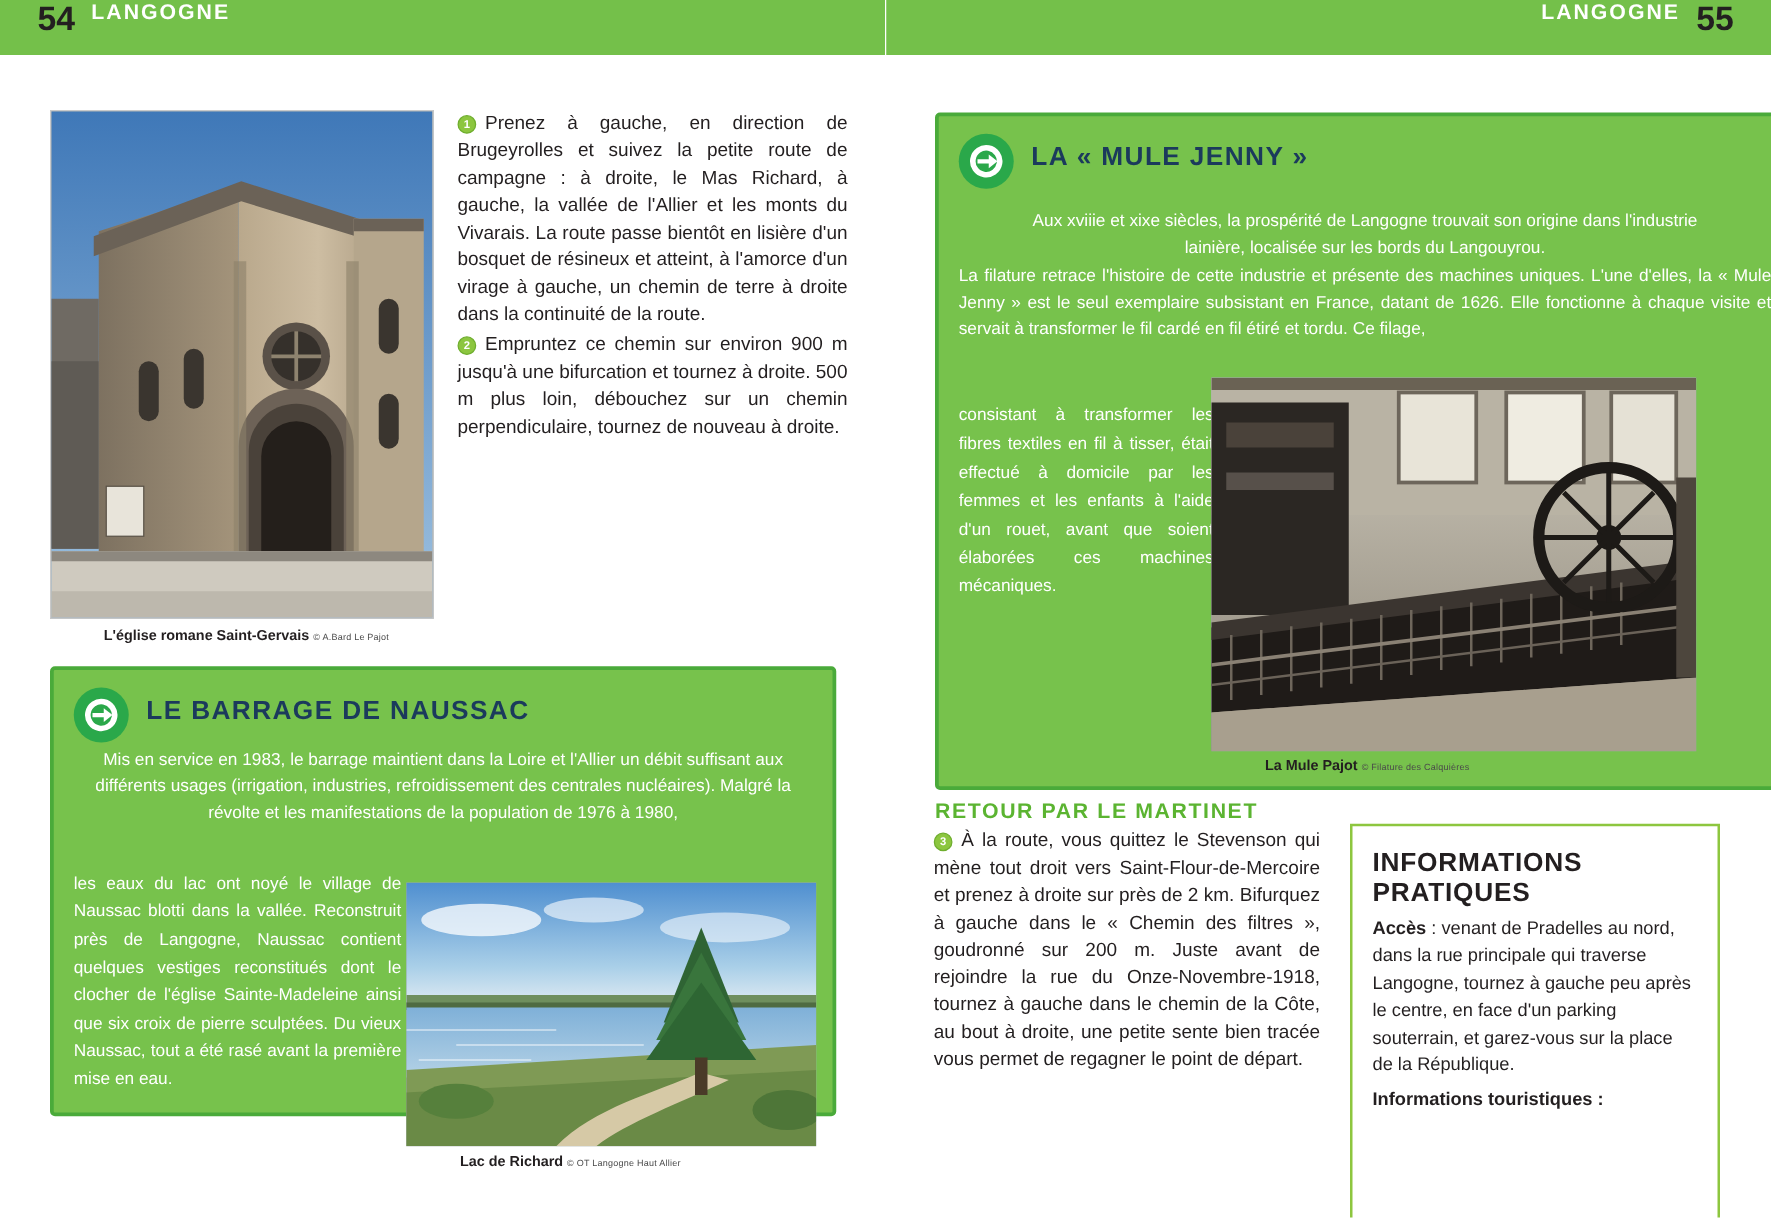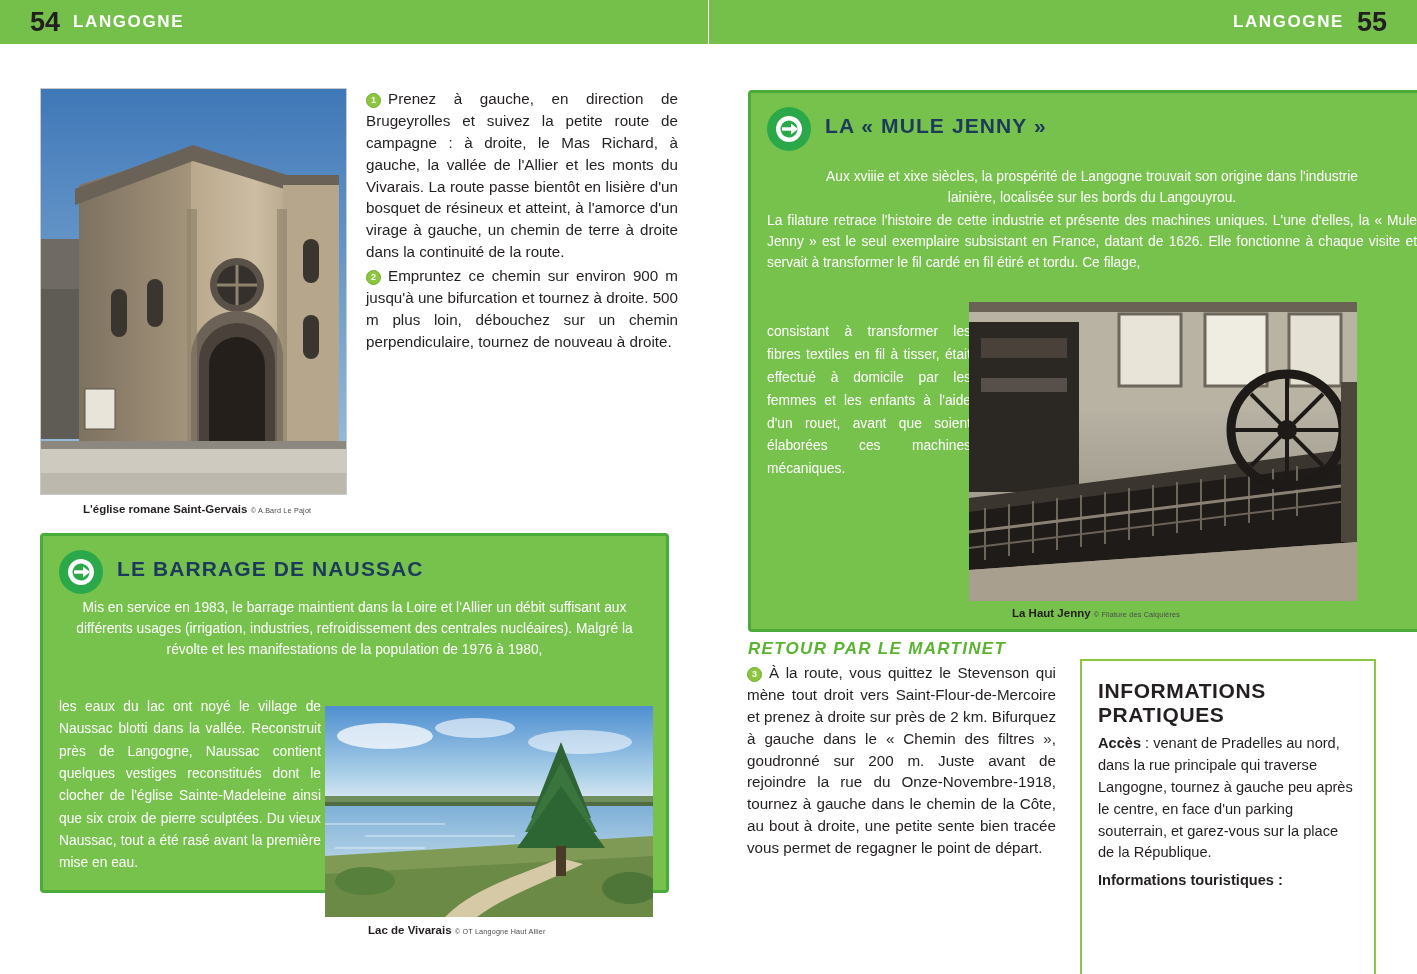--- a/index.html
+++ b/index.html
@@ -6,21 +6,21 @@
   body{
     width:1417px;height:974px;position:relative;overflow:hidden;
     font-family:"Liberation Sans", sans-serif;
     color:#231f20;
   }
 
   
   .hdr{position:absolute;top:0;height:44px;background:#74c04a;}
   .hdr-left{left:0;width:708px;}
   .hdr-right{left:709px;width:708px;}
-  .hdr-inner{height:44px;display:flex;align-items:center;gap:13px;}
+  .hdr-inner{height:44px;display:flex;align-items:flex-start;gap:13px;}
   .hdr-left .hdr-inner{padding-left:30px;}
   .hdr-right .hdr-inner{justify-content:flex-end;padding-right:30px;}
   .folio{
     font-size:27px;font-weight:bold;letter-spacing:0px;
     color:#231f20;font-family:"Liberation Sans", sans-serif;
   }
   .runhead{
     font-size:17px;font-weight:bold;letter-spacing:1.6px;color:#ffffff;
   }
 
@@ -217,21 +217,21 @@
         <polygon points="236,36 266,112 206,112" fill="#2f6434"></polygon>
         <polygon points="236,56 272,126 200,126" fill="#39753c"></polygon>
         <polygon points="236,80 280,142 192,142" fill="#2e6633"></polygon>
         <rect x="231" y="140" width="10" height="30" fill="#4a3a28"></rect>
 
         <ellipse cx="40" cy="175" rx="30" ry="14" fill="#56803c"></ellipse>
         <ellipse cx="305" cy="182" rx="28" ry="16" fill="#4e7638"></ellipse>
       </svg>
     </div>
     <div class="caption" style="left:283px;top:388px;">
-      <span>Lac de Vivarais</span>
+      <span>Lac de Richard</span>
       <span class="credit">© OT Langogne Haut Allier</span>
     </div>
   </div>
 
   <div class="greenbox" style="left:748px;top:46px;width:688px;height:542px;padding:14px 16px 12px 16px;">
     <div class="gb-head">
       <div class="gb-icon">
         <svg width="32" height="32" viewBox="0 0 32 32">
           <path d="M16 3 a13 13 0 1 0 0 26 a13 13 0 0 0 0 -26 Z M16 7.5 a8.5 8.5 0 1 1 0 17 a8.5 8.5 0 0 1 0 -17 Z" fill="#ffffff" transform="rotate(-35 16 16)"></path>
           <path d="M9 16 h12" stroke="#ffffff" stroke-width="3.4" fill="none"></path>
@@ -282,26 +282,26 @@
         <g stroke="#1d1a17" stroke-width="4">
           <path d="M318 76 L318 180 M266 128 L370 128 M282 92 L354 164 M354 92 L282 164"></path>
         </g>
 
         <polygon points="0,268 388,240 388,299 0,299" fill="#a89f8e"></polygon>
 
         <rect x="372" y="80" width="16" height="160" fill="#4d463d"></rect>
       </svg>
     </div>
     <div class="caption" style="left:219px;top:514px;">
-      <span>La Haut Jenny</span>
+      <span>La Mule Pajot</span>
       <span class="credit">© Filature des Calquières</span>
     </div>
   </div>
 
-  <div class="sec-title" style="left:748px;top:595px;font-style:italic;">RETOUR PAR LE MARTINET</div>
+  <div class="sec-title" style="left:748px;top:595px;">RETOUR PAR LE MARTINET</div>
   <div class="body-col" style="left:747px;top:618px;width:309px;">
     <p>
       <span class="step">3</span><span>À la route, vous quittez le Stevenson qui mène tout droit vers Saint-Flour-de-Mercoire et prenez à droite sur près de 2 km. Bifurquez à gauche dans le « Chemin des filtres », goudronné sur 200 m. Juste avant de rejoindre la rue du Onze-Novembre-1918, tournez à gauche dans le chemin de la Côte, au bout à droite, une petite sente bien tracée vous permet de regagner le point de départ.</span>
     </p>
   </div>
 
   <div class="info-box" style="left:1080px;top:615px;width:296px;height:414px;padding:18px 16px 0 16px;">
     <div class="info-h">
       <div>INFORMATIONS</div>
       <div>PRATIQUES</div>

